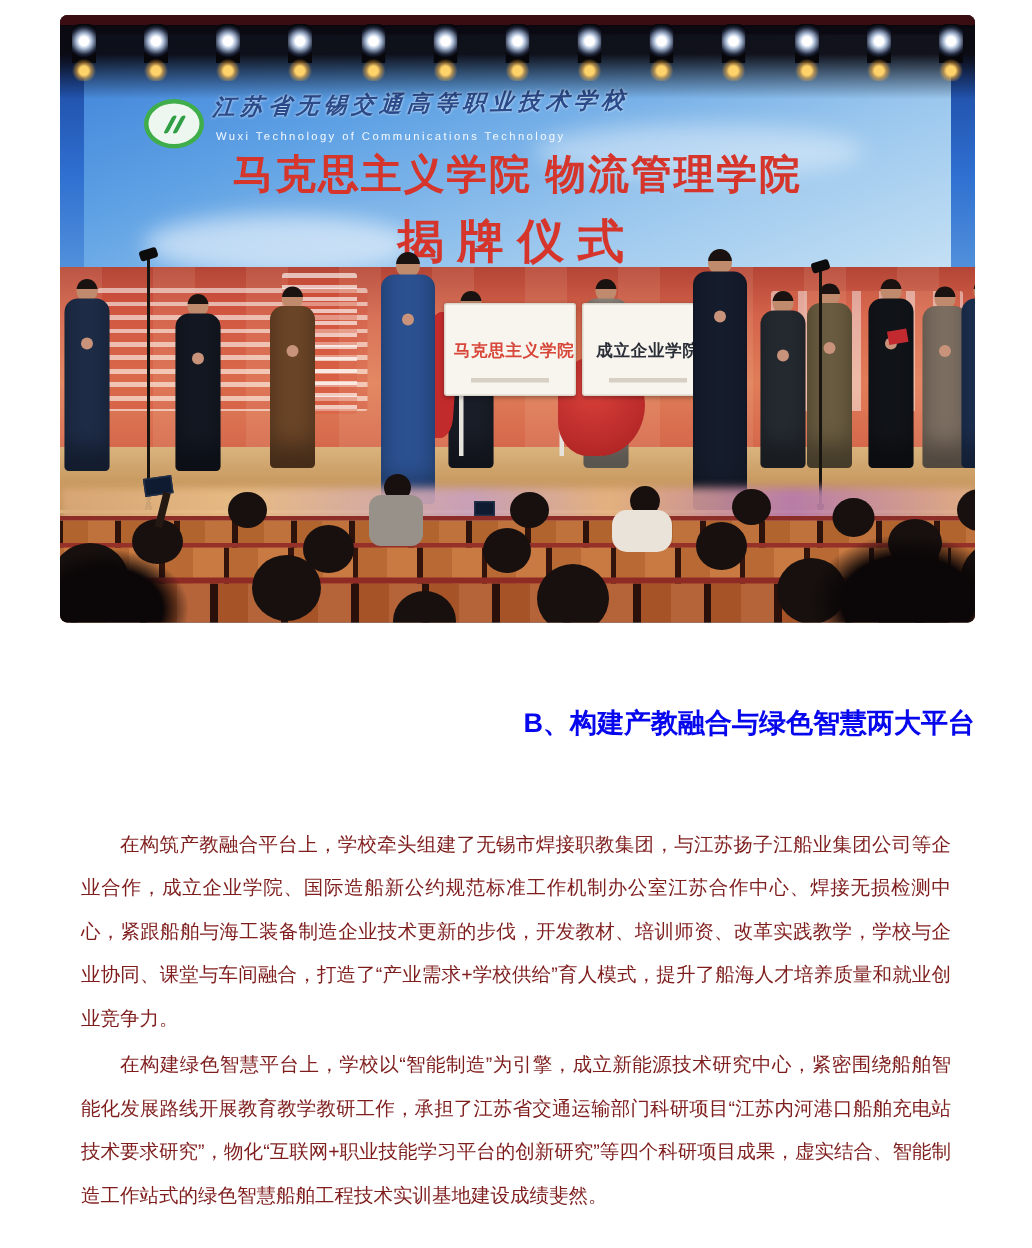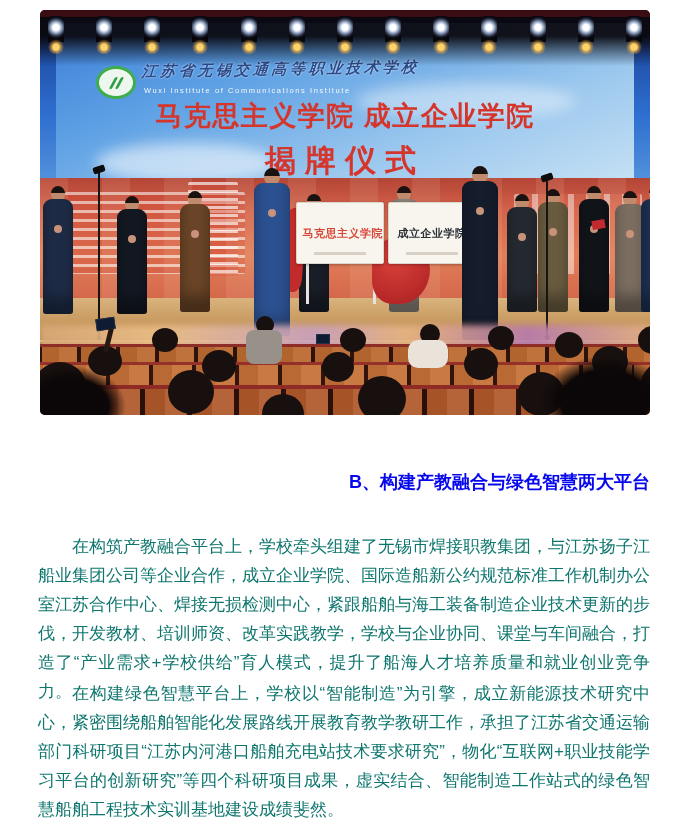--- a/index.html
+++ b/index.html
@@ -123,44 +123,44 @@
   .p3{left:276px;top:324px;width:12px;height:8px;}
   .arm{position:absolute;left:66px;top:318px;width:5px;height:24px;background:#241812;
     transform:rotate(14deg);z-index:9;}
   .vig{position:absolute;z-index:9;border-radius:50%;
     background:radial-gradient(closest-side,#0b0607 68%,rgba(11,6,7,0));}
   .vl{left:-24px;top:356px;width:110px;height:80px;}
   .vr{right:-20px;top:346px;width:130px;height:90px;}
   
   .heading{position:absolute;left:57px;right:38px;top:470px;margin:0;
     font-size:18px;line-height:24px;font-weight:bold;color:#0707ee;text-align:right;}
-  .para{position:absolute;left:38px;right:38px;margin:0;
-    font-size:17px;line-height:29px;color:#0f766e;
+  .para{position:absolute;left:38px;right:38px;margin:16px;
+    font-size:13px;line-height:29px;color:#7f1d1d;
     text-align:justify;text-indent:2em;}
   .pa1{top:532px;}
   .pa2{top:679px;}
 </style>
 </head>
 <body>
 
 <div class="photo">
   <div class="screen-base"></div>
   <div class="screen-main">
     <div class="cloud c1"></div>
     <div class="cloud c2"></div>
     <div class="cloud c3"></div>
   </div>
 
   <div class="logo">
       <i></i>
       <i></i>
     </div>
   <div class="school-cn">江苏省无锡交通高等职业技术学校</div>
-  <div class="school-en">Wuxi Institute of Communications Institute</div>
-  <div class="title1">马克思主义学院 成立企业学院</div>
+  <div class="school-en">Wuxi Technology of Communications Technology</div>
+  <div class="title1">马克思主义学院 物流管理学院</div>
   <div class="title2">揭牌仪式</div>
 
   <div class="backdrop">
     <div class="bld-l"></div>
     <div class="bld-t"></div>
     <div class="bld-r"></div>
   </div>
   <div class="floor"></div>
 
   <div class="person" style="left:2px;top:176px;height:128px;--s:#1e2c47">

